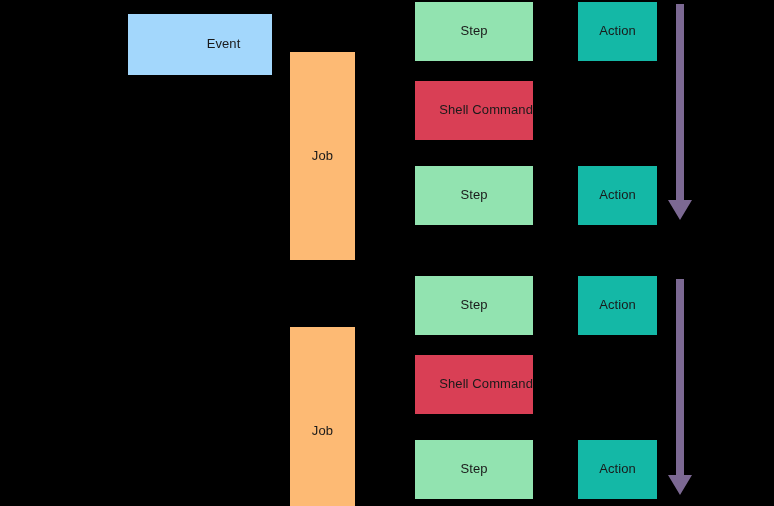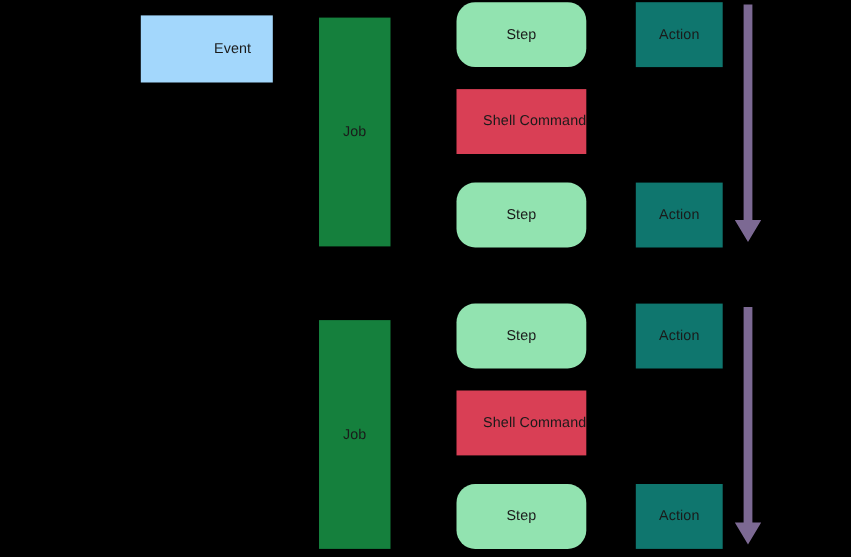--- a/index.html
+++ b/index.html
@@ -28,37 +28,37 @@
     box-sizing: border-box;
     color: #1a1a1a;
     font-size: 13px;
     font-family: "Liberation Sans", sans-serif;
     line-height: 1.1;
     text-align: center;
     white-space: nowrap;
     letter-spacing: 0.1px;
   }
   .node-event { background: #a3d7fc; }
-  .node-job   { background: #15803d; }
-  .node-step  { background: #92e3b0; border-radius: 17px; }
+  .node-job   { background: #fdba74; margin-top: 36px; }
+  .node-step  { background: #92e3b0; }
   .node-shell { background: #d93f55; justify-content: flex-end; }
-  .node-action{ background: #0f766e; }
+  .node-action{ background: #14b8a6; }
 
   .arrow {
     position: absolute;
     pointer-events: none;
   }
   .arrow svg { display: block; }
 </style>
 </head>
 <body>
 
 <div id="canvas">
 
-  <div class="node node-event" style="left:128px; top:14px; width:120px; height:61px;padding-left:47px;">
+  <div class="node node-event" style="left:128px; top:14px; width:144px; height:61px;padding-left:47px;">
     <span>Event</span>
   </div>
 
   <div class="node node-job" style="left:290px; top:16px; width:65px; height:208px;">
     <span>Job</span>
   </div>
 
   <div class="node node-step" style="left:415px; top:2px; width:118px; height:59px;">
     <span>Step</span>
   </div>

